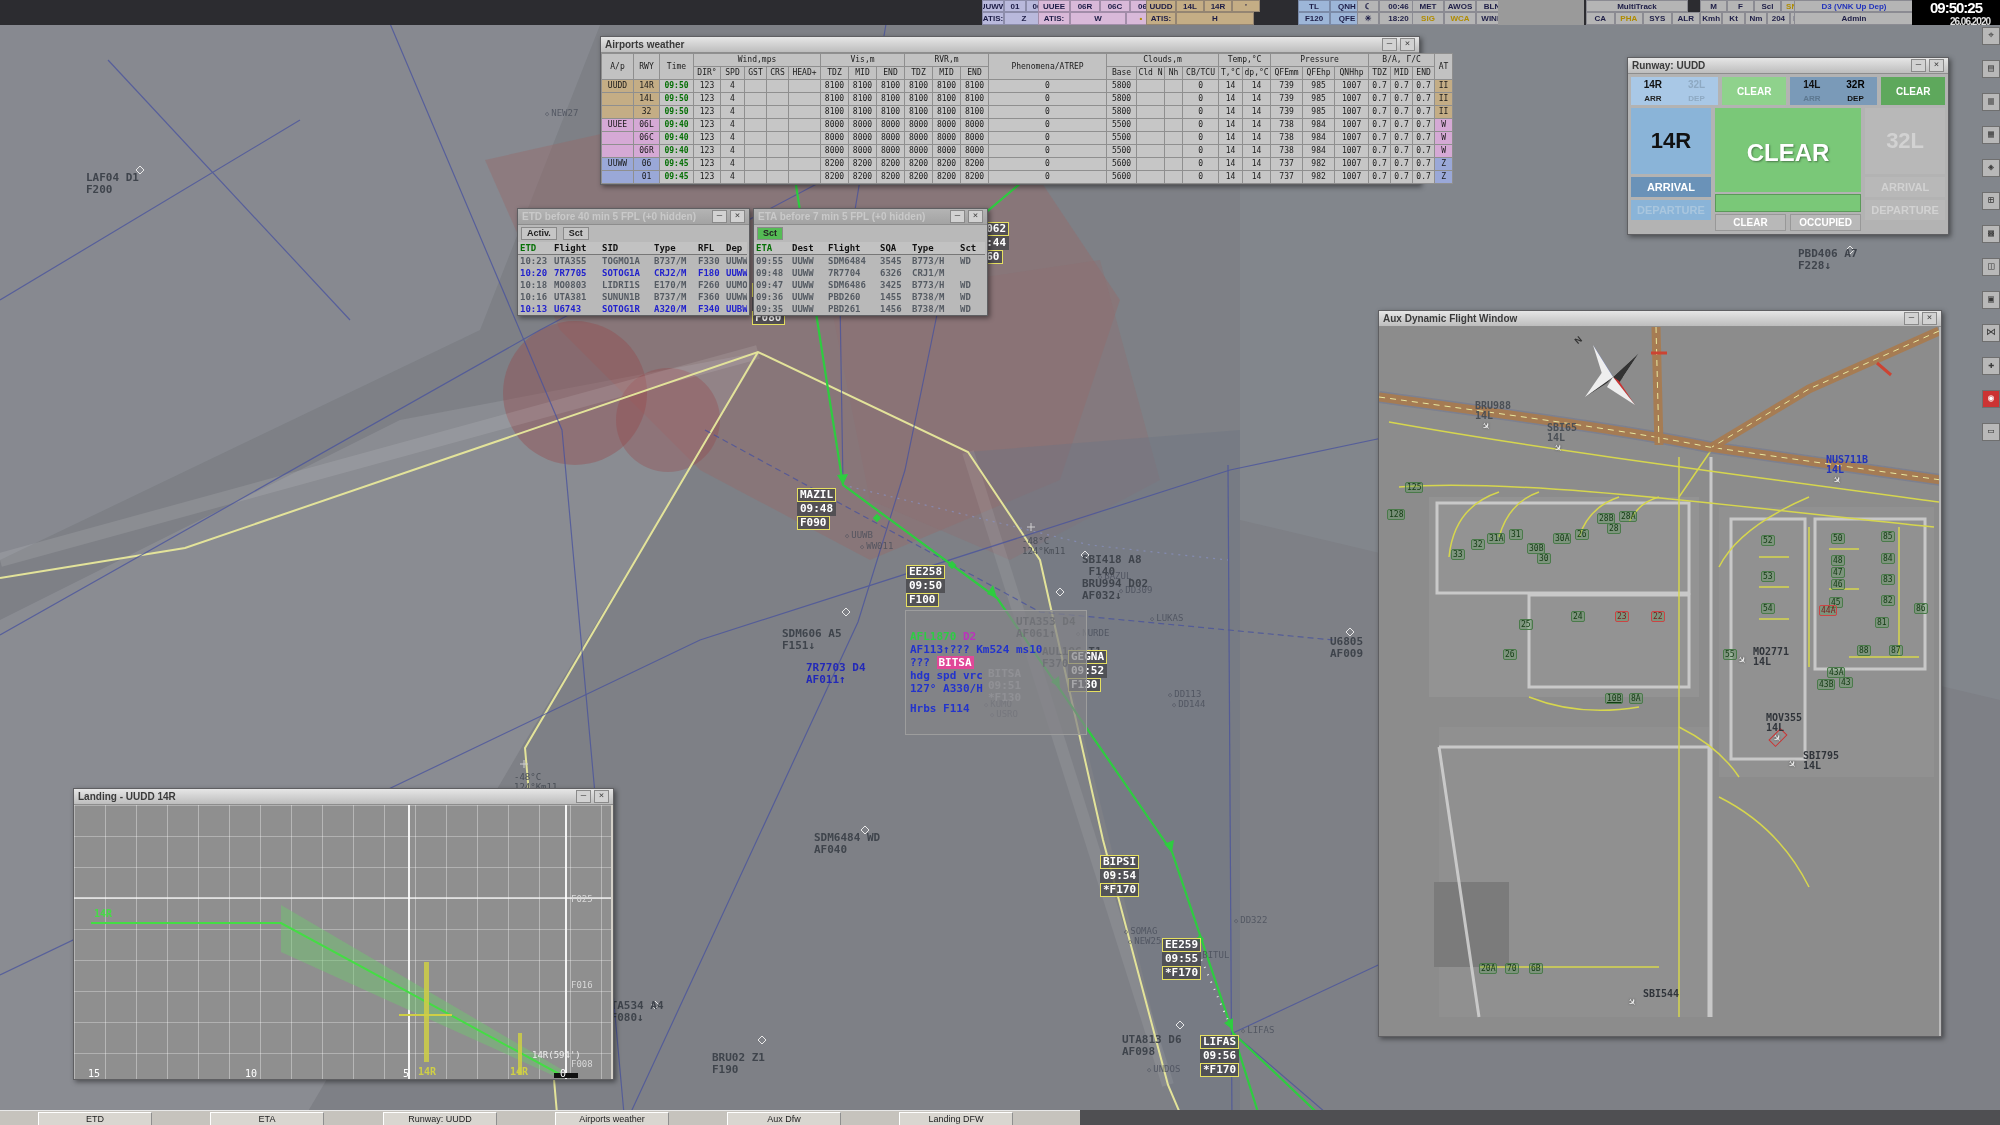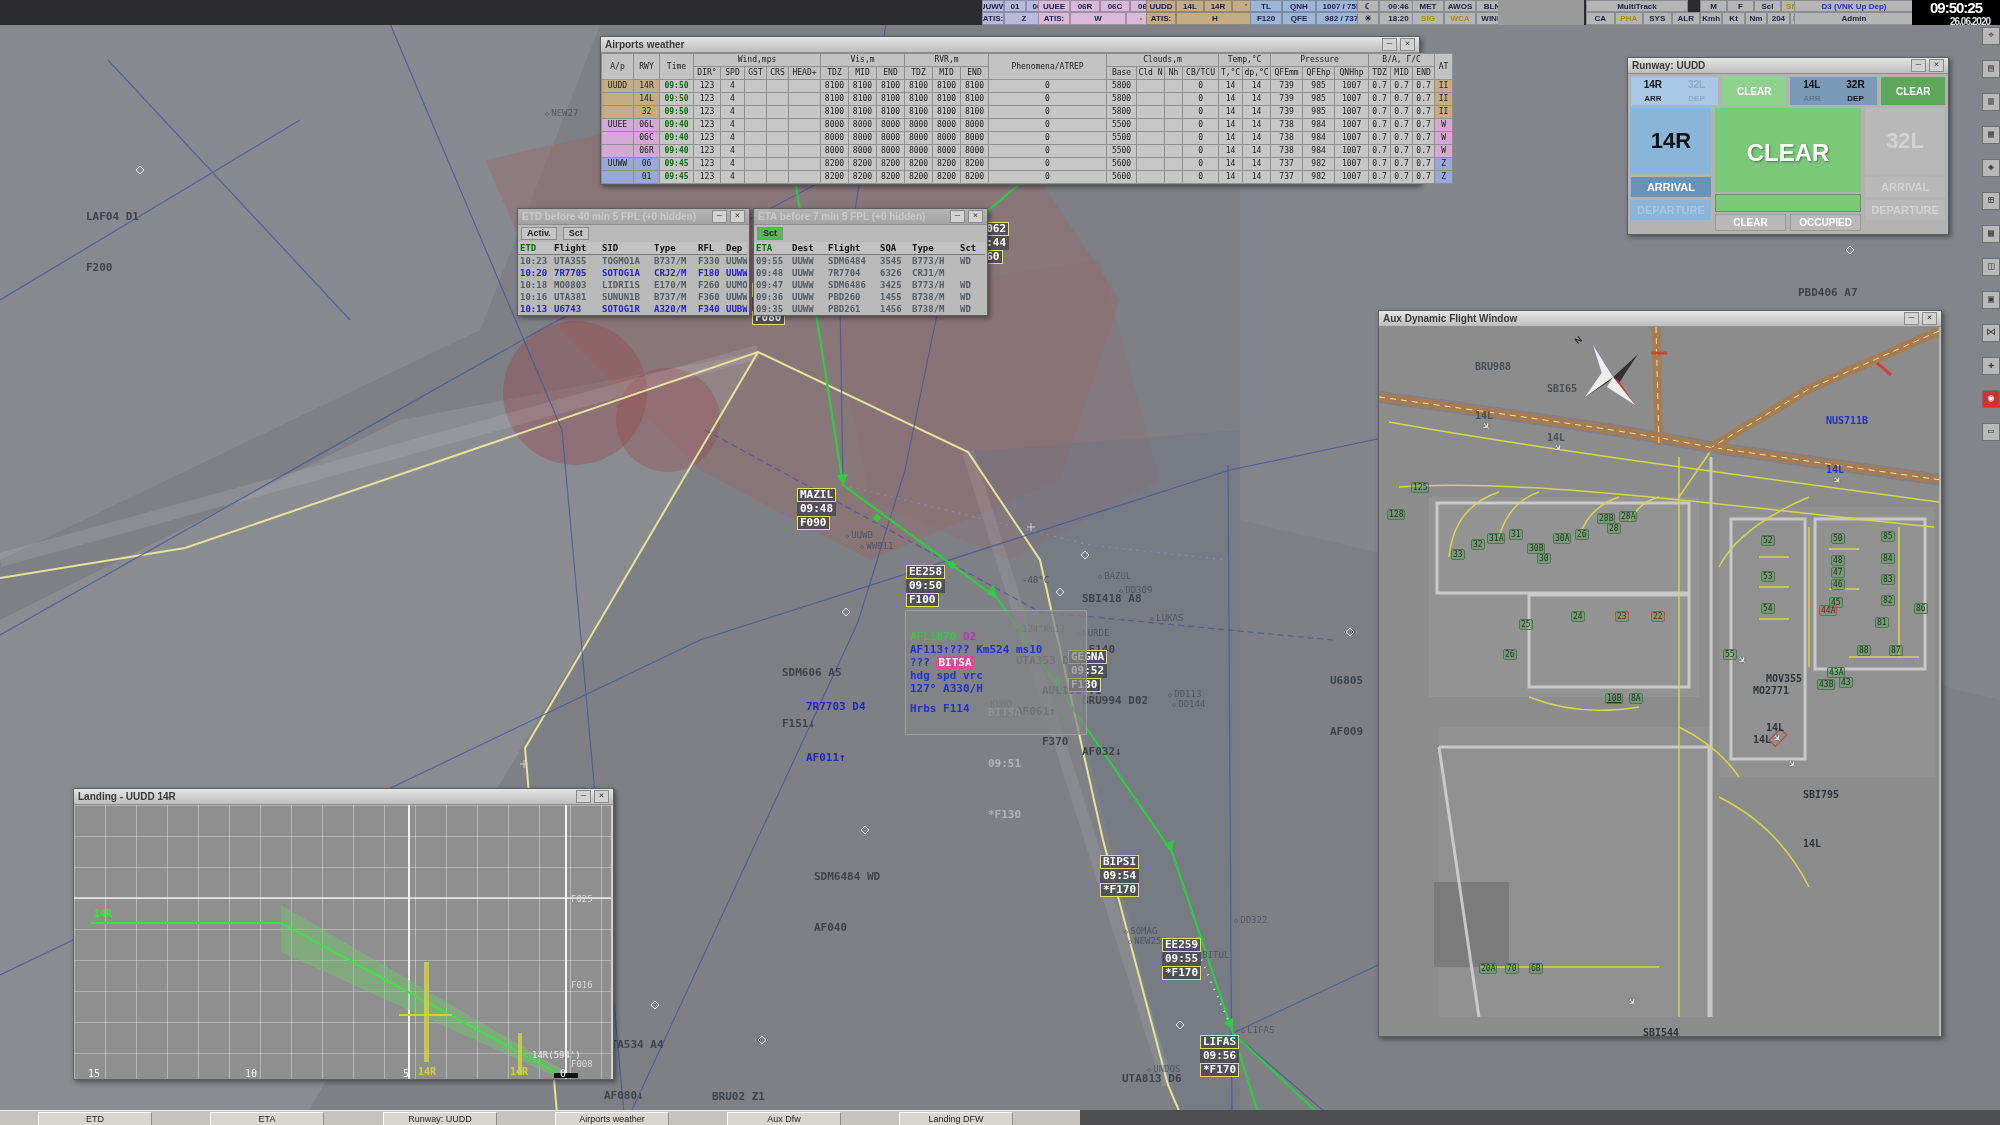--- a/index.html
+++ b/index.html
@@ -39,21 +39,21 @@
 
   
   .boxed-label{position:absolute;font:bold 11px "DejaVu Sans Mono",monospace;color:#fff;z-index:6;line-height:12px;}
   .bl{display:block;background:rgba(72,72,76,.82);padding:0 2px;border:1px solid transparent;width:max-content;}
   .bl-box{border-color:#e6e060;}
   .bl:empty{display:none;}
   .txt-label{position:absolute;font:bold 11px "DejaVu Sans Mono",monospace;color:#3f444c;z-index:5;line-height:12px;white-space:pre;}
   .txt-label.blue{color:#2228b8;}
   .txt-label.dim{font:9px "DejaVu Sans Mono",monospace;color:#4a4f57;}
   .txt-label.ghost{color:rgba(228,228,232,.5);}
-  .tl-line{display:block;margin-top:39px;}
+  .tl-line{display:block;}
   .waypoint{position:absolute;font:9px "DejaVu Sans Mono",monospace;color:rgba(72,78,90,.8);z-index:4;white-space:nowrap;}
   .wp-g{margin-right:2px;font-size:7px;}
 
   #afl-panel{position:absolute;left:905px;top:610px;width:172px;background:rgba(132,132,136,.72);
              border:1px solid #9d9d9d;font:bold 11px "DejaVu Sans Mono",monospace;line-height:13px;
              padding:19px 4px;z-index:7;color:#2233cc;}
   .afl-cs{color:#2ecc44}.afl-wtc{color:#bb33bb}
   .afl-bitsa{background:#e04898;color:#fff;padding:0 2px}
   .afl-gap{height:7px}
 
@@ -364,21 +364,21 @@
         <div class="tb-c c-tan" style="width:24px">14L</div>
             <div class="tb-c c-tan" style="width:24px">14R</div>
             <div class="tb-c c-tan" style="width:24px">'</div>
           </div>
       </div>
       <div class="tb-row">
         <div class="tb-c c-tan" style="width:26px">ATIS:</div>
         <div class="tb-c c-tan" style="width:74px">H</div>
       </div>
     </div>
-    <div class="tb-sec" style="left:1250px;width:105px">
+    <div class="tb-sec" style="left:1298px;width:105px">
       <div class="tb-row">
         <div class="tb-c c-blue" style="width:28px">TL</div>
         <div class="tb-c c-blue" style="width:30px">QNH</div>
         <div class="tb-c c-blue" style="width:47px">1007 / 755</div>
       </div>
       <div class="tb-row">
         <div class="tb-c c-blue" style="width:28px">F120</div>
         <div class="tb-c c-blue" style="width:30px">QFE</div>
         <div class="tb-c c-blue" style="width:47px">982 / 737</div>
       </div>
@@ -1058,21 +1058,21 @@
           <polygon points="234,50 260,26 240,56" fill="#333333"></polygon>
           <polygon points="234,50 256,78 240,54" fill="#cc3333"></polygon>
           <polygon points="234,50 256,78 228,60" fill="#eeeeee"></polygon>
           <polygon points="234,50 206,70 228,56" fill="#333333"></polygon>
           <polygon points="234,50 206,70 224,44" fill="#eeeeee"></polygon>
         </g>
       </svg>
       <span class="compass-n">N</span>
       <div>
 
-      <div class="stand" style="left: 32px; top: 155px;">125</div>
+      <div class="stand" style="left: 26px; top: 155px;">125</div>
           <div class="stand" style="left: 8px; top: 182px;">128</div>
           <div class="stand" style="left: 72px; top: 222px;">33</div>
           <div class="stand" style="left: 92px; top: 212px;">32</div>
           <div class="stand" style="left: 108px; top: 206px;">31A</div>
           <div class="stand" style="left: 130px; top: 202px;">31</div>
           <div class="stand" style="left: 148px; top: 216px;">30B</div>
           <div class="stand" style="left: 158px; top: 226px;">30</div>
           <div class="stand" style="left: 174px; top: 206px;">30A</div>
           <div class="stand" style="left: 196px; top: 202px;">26</div>
           <div class="stand" style="left: 218px; top: 186px;">28B</div>

